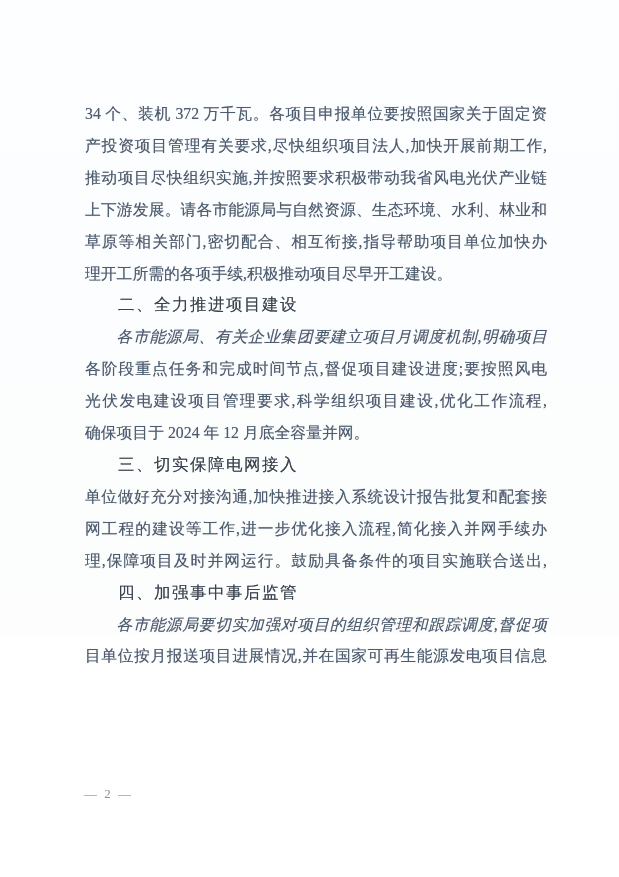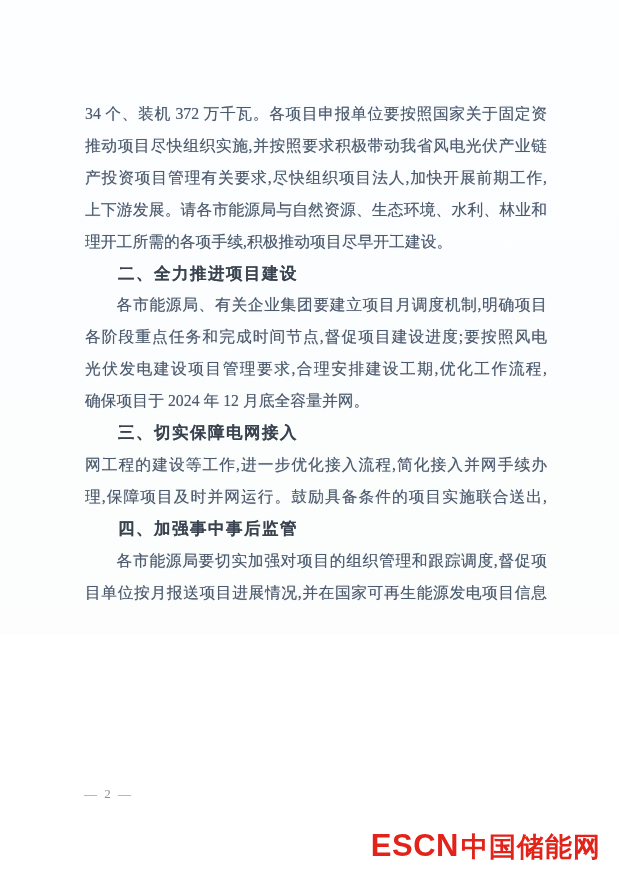--- a/index.html
+++ b/index.html
@@ -33,24 +33,25 @@
     text-align-last: justify;
     text-shadow: 0 0 0.7px rgba(76, 91, 110, 0.55);
     white-space: nowrap;
   }
   .line.end {
     text-align: center;
     text-align-last: left;
   }
   .line.indent {
     text-indent: 2em;
+    font-style: italic;
   }
   .line.heading {
     font-family: "Liberation Sans", "DejaVu Sans", sans-serif;
-    font-weight: 700;
+    font-weight: 400;
     font-size: 16.5px;
     letter-spacing: 1.5px;
     color: var(--heading-text, #39434f);
     text-align: left;
     text-align-last: left;
     text-indent: 2em;
     text-shadow: 0 0 0.6px rgba(57, 67, 79, 0.6);
   }
   .page-number {
     position: absolute;
@@ -83,36 +84,34 @@
     letter-spacing: 1px;
     margin-left: 2px;
   }
 </style>
 </head>
 <body>
 
 <div class="page">
   <div class="content">
       <div class="line body">34 个、装机 372 万千瓦。各项目申报单位要按照国家关于固定资</div>
+      <div class="line body">产投资项目管理有关要求,尽快组织项目法人,加快开展前期工作,</div>
       <div class="line body">推动项目尽快组织实施,并按照要求积极带动我省风电光伏产业链</div>
-      <div class="line body">产投资项目管理有关要求,尽快组织项目法人,加快开展前期工作,</div>
       <div class="line body">上下游发展。请各市能源局与自然资源、生态环境、水利、林业和</div>
+      <div class="line body">草原等相关部门,密切配合、相互衔接,指导帮助项目单位加快办</div>
       <div class="line end">理开工所需的各项手续,积极推动项目尽早开工建设。</div>
       <div class="line heading">二、全力推进项目建设</div>
       <div class="line indent">各市能源局、有关企业集团要建立项目月调度机制,明确项目</div>
       <div class="line body">各阶段重点任务和完成时间节点,督促项目建设进度;要按照风电</div>
-      <div class="line body">光伏发电建设项目管理要求,合理安排建设工期,优化工作流程,</div>
+      <div class="line body">光伏发电建设项目管理要求,科学组织项目建设,优化工作流程,</div>
       <div class="line end">确保项目于 2024 年 12 月底全容量并网。</div>
       <div class="line heading">三、切实保障电网接入</div>
+      <div class="line body">单位做好充分对接沟通,加快推进接入系统设计报告批复和配套接</div>
       <div class="line body">网工程的建设等工作,进一步优化接入流程,简化接入并网手续办</div>
       <div class="line body">理,保障项目及时并网运行。鼓励具备条件的项目实施联合送出,</div>
       <div class="line heading">四、加强事中事后监管</div>
       <div class="line indent">各市能源局要切实加强对项目的组织管理和跟踪调度,督促项</div>
       <div class="line body">目单位按月报送项目进展情况,并在国家可再生能源发电项目信息</div>
     </div>
 
   <div class="page-number">— 2 —</div>
 
-  <div class="logo">
-    <span class="latin">ESCN</span>
-    <span class="chinese">中国储能网</span>
-  </div>
 </div>
 
 </body></html>

